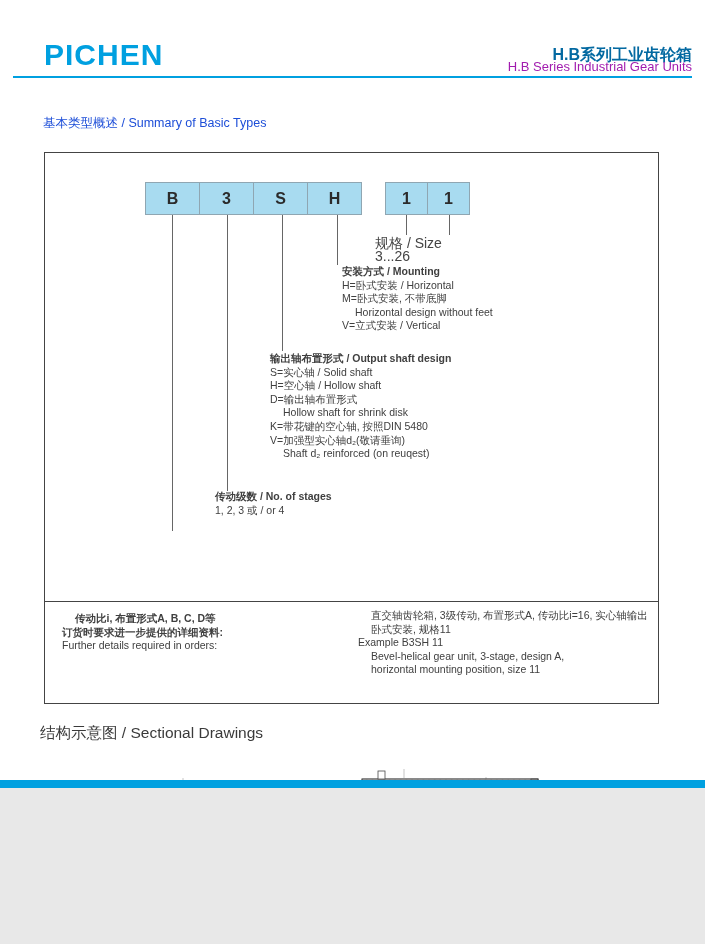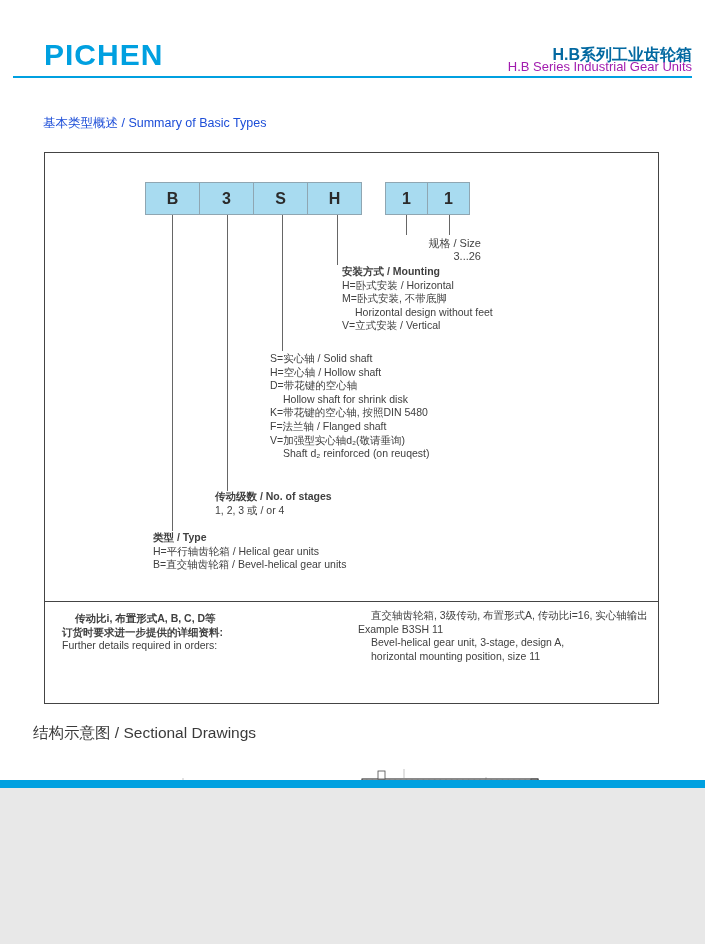--- a/index.html
+++ b/index.html
@@ -8,41 +8,41 @@
     font-family:"Liberation Sans","DejaVu Sans",sans-serif;color:#3a3a3a;overflow:hidden;
   }
   
   .logo{position:absolute;left:44px;top:38px;font-size:30px;font-weight:bold;
         color:#00A0E0;letter-spacing:1px;}
   .title-cn{position:absolute;right:13px;top:33px;font-size:16px;font-weight:bold;color:#0369a1;margin-top:12px;}
   .title-en{position:absolute;right:13px;top:59px;font-size:13px;color:#a21caf;}
   .header-rule{position:absolute;left:13px;right:13px;top:76px;height:2px;background:#00A0E0;}
   
   .sec1-title{position:absolute;left:43px;top:115px;font-size:12.5px;color:#1d4ed8;}
-  .sec2-title{position:absolute;left:33px;top:723px;font-size:15.5px;color:#3a3a3a;}
+  .sec2-title{position:absolute;left:40px;top:723px;font-size:15.5px;color:#3a3a3a;}
   
   .desig-box{position:absolute;left:44px;top:152px;width:613px;height:550px;
              border:1px solid #444;background:#fff;}
   .cells{position:absolute;display:flex;}
   .cells.g1{left:100px;top:29px;}
   .cells.g2{left:340px;top:29px;}
   .cell{box-sizing:border-box;height:33px;background:#A8DBF0;border:1px solid #8FA6B2;
         display:flex;align-items:center;justify-content:center;
         font-size:16px;font-weight:bold;color:#2b2b2b;}
   .g1 .cell{width:55px;margin-right:-1px;}
   .g2 .cell{width:43px;margin-right:-1px;}
   .vline{position:absolute;width:1px;background:#666;}
   .vl-b{left:127px;top:62px;height:316px;}
   .vl-3{left:182px;top:62px;height:276px;}
   .vl-s{left:237px;top:62px;height:136px;}
   .vl-h{left:292px;top:62px;height:50px;}
   .vl-s1{left:361px;top:62px;height:20px;}
   .vl-s2{left:404px;top:62px;height:20px;}
-  .size-label{position:absolute;left:330px;top:84px;width:106px;text-align:right;
-              font-size:11px;line-height:13px;color:#444;}
+  .size-label{position:absolute;left:330px;top:84px;width:106px;text-align:left;
+              font-size:14px;line-height:13px;color:#444;}
   .blk{position:absolute;font-size:10.5px;line-height:13.6px;color:#404040;white-space:nowrap;}
   .blk-mounting{left:297px;top:112px;}
   .blk-output{left:225px;top:199px;}
   .blk-stages{left:170px;top:337px;}
   .blk-type{left:108px;top:378px;}
   .bt{font-weight:bold;}
   .ind{padding-left:13px;}
   .divider{position:absolute;left:0;right:0;top:448px;height:1px;background:#444;}
   .blk-order{left:17px;top:459px;}
   .blk-example{left:313px;top:456px;}
@@ -94,51 +94,47 @@
 
     <div class="blk blk-mounting">
       <div class="bt">安装方式 / Mounting</div>
       <div>H=卧式安装 / Horizontal</div>
       <div>M=卧式安装, 不带底脚</div>
       <div class="ind">Horizontal design without feet</div>
       <div>V=立式安装 / Vertical</div>
     </div>
 
     <div class="blk blk-output">
+      <div class="bt">输出轴布置形式 / Output shaft design</div>
       <div>S=实心轴 / Solid shaft</div>
       <div>H=空心轴 / Hollow shaft</div>
-      <div>D=带花键的空心轴</div>
+      <div>D=输出轴布置形式</div>
       <div class="ind">Hollow shaft for shrink disk</div>
       <div>K=带花键的空心轴, 按照DIN 5480</div>
-      <div>F=法兰轴 / Flanged shaft</div>
       <div>V=加强型实心轴d₂(敬请垂询)</div>
       <div class="ind">Shaft d₂ reinforced (on reuqest)</div>
     </div>
 
     <div class="blk blk-stages">
       <div class="bt">传动级数 / No. of stages</div>
       <div>1, 2, 3 或 / or 4</div>
     </div>
 
-    <div class="blk blk-type">
-      <div class="bt">类型 / Type</div>
-      <div>H=平行轴齿轮箱 / Helical gear units</div>
-      <div>B=直交轴齿轮箱 / Bevel-helical gear units</div>
-    </div>
 
     <div class="divider"></div>
 
     <div class="blk blk-order">
       <div class="bt ind">传动比i, 布置形式A, B, C, D等</div>
       <div class="bt">订货时要求进一步提供的详细资料:</div>
       <div>Further details required in orders:</div>
     </div>
 
     <div class="blk blk-example">
       <div class="ind">直交轴齿轮箱, 3级传动, 布置形式A, 传动比i=16, 实心轴输出</div>
+      <div class="ind">卧式安装, 规格11</div>
       <div>Example B3SH 11</div>
       <div class="ind">Bevel-helical gear unit, 3-stage, design A,</div>
       <div class="ind">horizontal mounting position, size 11</div>
     </div>
   </div>
 
   <div class="sec2-title">结构示意图 / Sectional Drawings</div>
 
   <svg class="drawing draw-left" width="215" height="118" viewBox="0 0 215 118">
     <defs>

